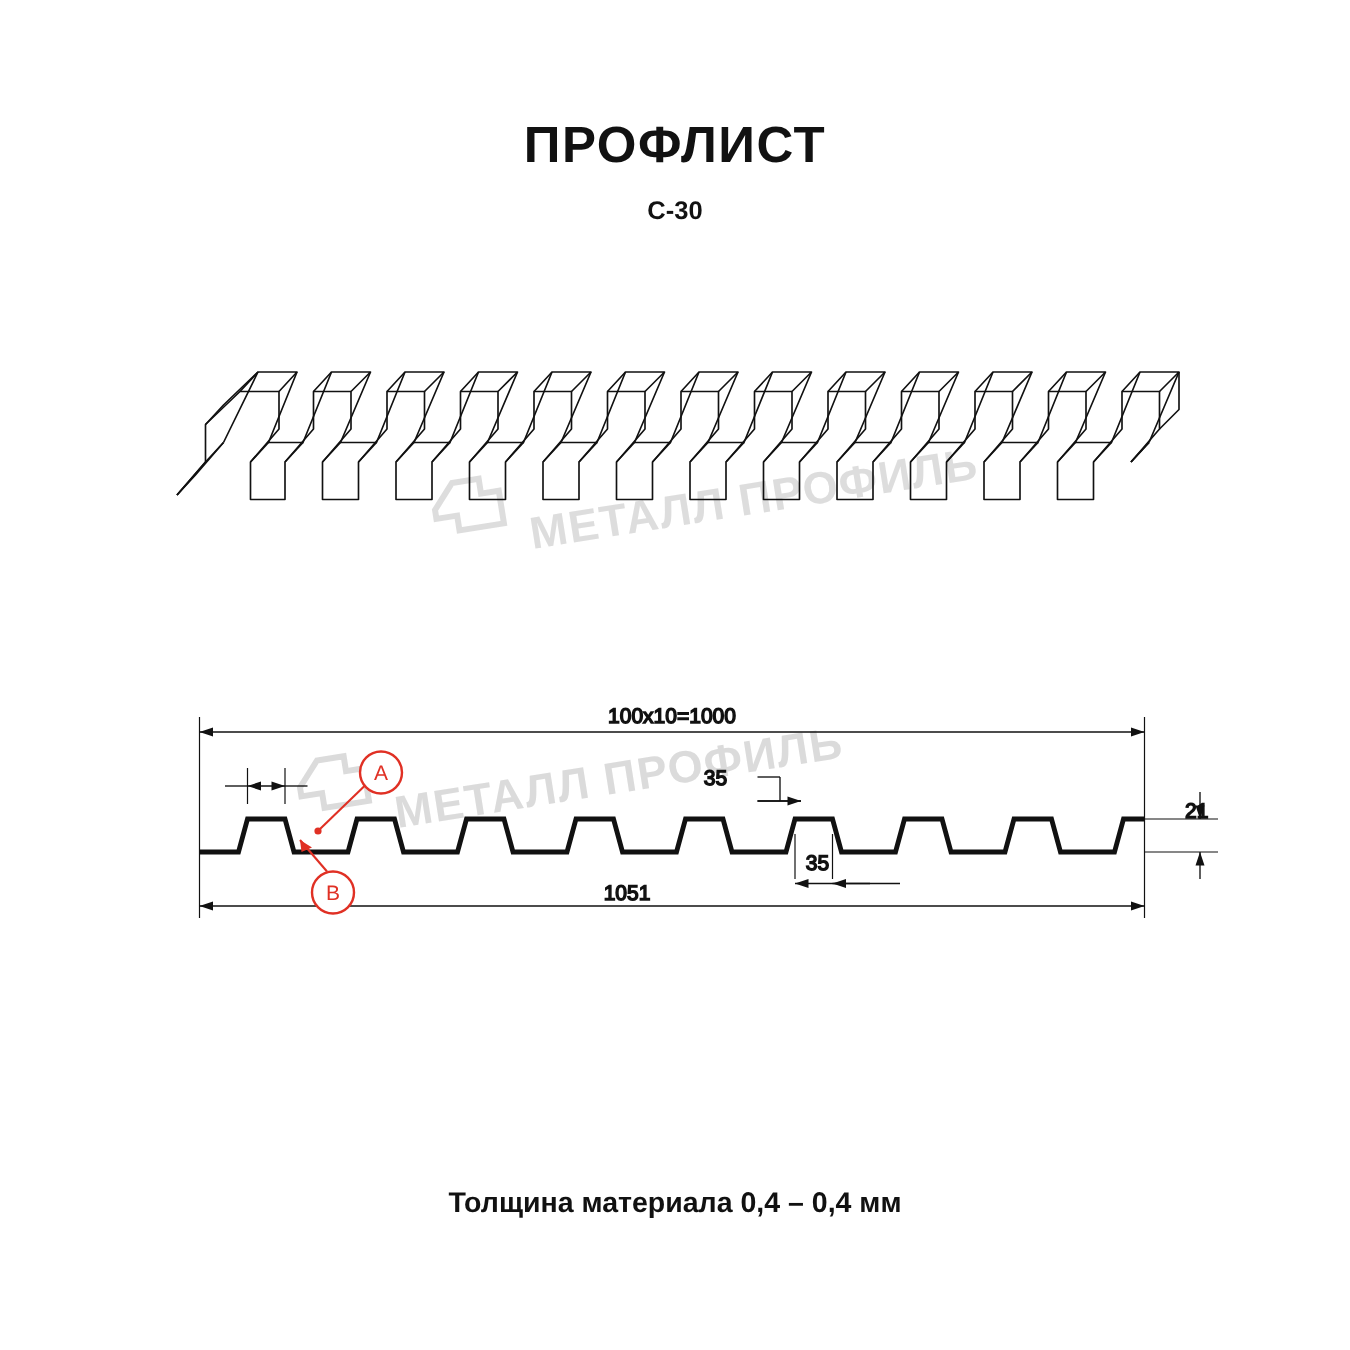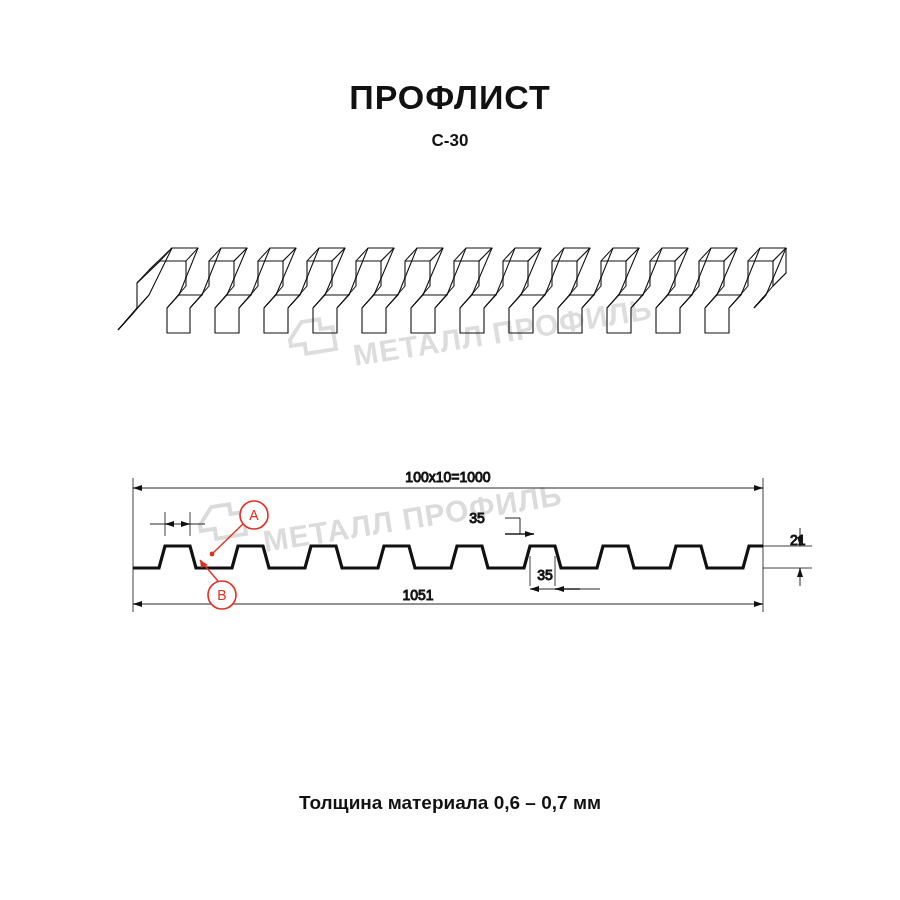--- a/index.html
+++ b/index.html
@@ -254,15 +254,15 @@
       <g>
         <circle cx="222" cy="595" r="14" fill="#ffffff" stroke="#e03024" stroke-width="1.6"></circle>
         <text class="callout-text" x="222" y="600" text-anchor="middle">B</text>
         <line x1="218" y1="581" x2="200" y2="560" stroke="#e03024" stroke-width="1.4"></line>
         <path d="M200,560 l1,8 l7,-3 Z" fill="#e03024" stroke="none"></path>
       </g>
     </g>
 
   </svg>
 
-  <div class="footer">Толщина материала 0,6 – 0,7 мм</div>
+  <div class="footer">Толщина материала 0,4 – 0,4 мм</div>
 
 </div>
 
 </body></html>

